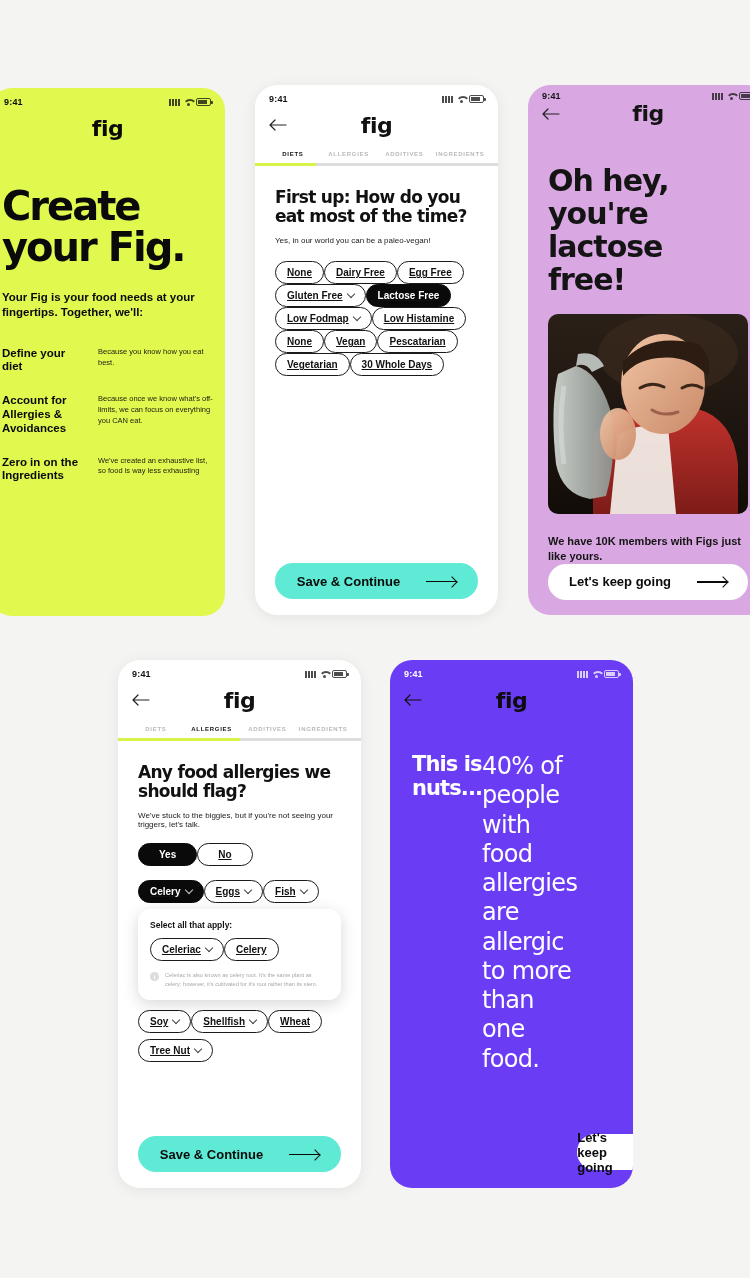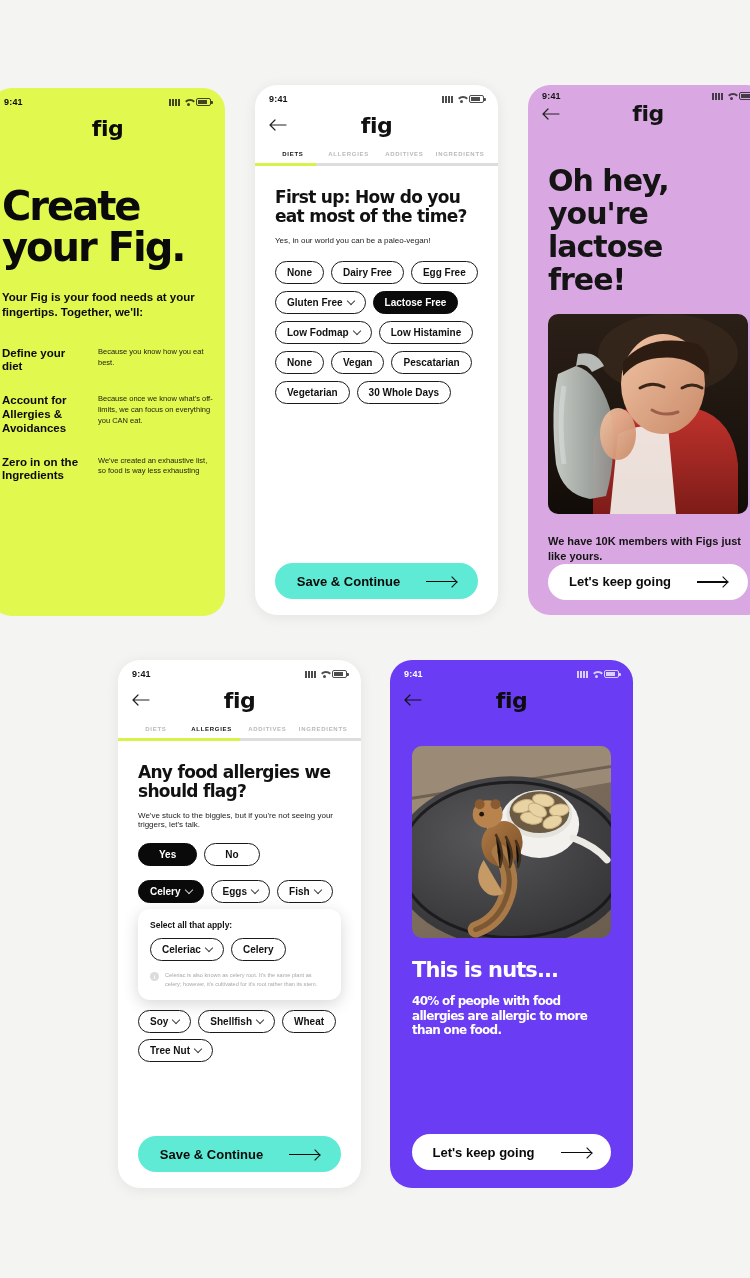--- a/index.html
+++ b/index.html
@@ -100,21 +100,21 @@
   .tabs { display: flex; padding: 8px 10px 0 10px; }
   .tab { flex: 1; text-align: center; font-size: 6px; font-weight: bold;
     letter-spacing: .7px; color: #b9b9b9; padding-bottom: 6px; cursor: pointer; }
   .tab.active { color: #111; }
   .tabtrack { height: 3px; background: #ddd; display: flex; }
   .tabfill { background: #d9f24a; height: 3px; }
   .body-pad { padding: 22px 20px 16px 20px; flex: 1; display: flex; flex-direction: column; }
   .q-title { font-family: "DejaVu Sans", sans-serif; font-size: 17px; font-weight: bold;
     line-height: 1.12; letter-spacing: -.7px; }
   .q-sub { font-size: 8px; margin-top: 10px; color: #222; }
-  .chips { display: flex; flex-wrap: wrap; gap: 7px; margin-top: 16px; }
+  .chips { display: flex; flex-wrap: wrap; gap: 0; margin-top: 16px; text-decoration: underline; }
   .chip {
     border: 1px solid #1a1a1a; border-radius: 16px;
     padding: 5px 11px; font-size: 10px; font-weight: bold;
     display: inline-flex; align-items: center; gap: 5px; cursor: pointer;
     background: #fff; color: #111; white-space: nowrap;
   }
   .chip.selected { background: #0a0a0a; color: #fff; border-color: #0a0a0a; }
   .caret { display: inline-block; width: 6px; height: 6px;
     border-right: 1.3px solid currentColor; border-bottom: 1.3px solid currentColor;
     transform: translateY(-2px) rotate(45deg); opacity: .8; }
@@ -153,25 +153,25 @@
   .info-dot { flex: none; width: 9px; height: 9px; border-radius: 50%;
     background: #dcdcdc; color: #fff; font-size: 6px; font-weight: bold;
     display: flex; align-items: center; justify-content: center; margin-top: 1px; }
   .tt-text { font-size: 5.6px; line-height: 1.55; color: #a8a8a8; }
 
   
   #card-nuts {
     left: 390px; top: 660px; width: 243px; height: 528px;
     background: #6a3cf4; color: #fff;
   }
-  #card-nuts .inner { padding: 14px 22px 18px 22px; flex: 1; display: flex; flex-direction: column; }
+  #card-nuts .inner { padding: 14px 22px 18px 22px; flex: 1; display: flex; flex-direction: row; }
   .h-white { font-family: "DejaVu Sans", sans-serif; font-size: 21px; font-weight: bold;
     letter-spacing: -.9px; margin-top: 20px; }
-  .stat { font-family: "DejaVu Sans", sans-serif; font-size: 12px; font-weight: bold;
-    line-height: 1.22; letter-spacing: -.7px; margin-top: 12px; }
+  .stat { font-family: "DejaVu Sans", sans-serif; font-size: 24px; font-weight: normal;
+    line-height: 1.22; letter-spacing: -.7px; margin-top: 20px; }
 </style>
 </head>
 <body>
 
 <div class="stage">
 
   <div class="phone" id="card-intro">
     <div class="statusbar">
       <span>9:41</span>
       <span class="sb-right">

